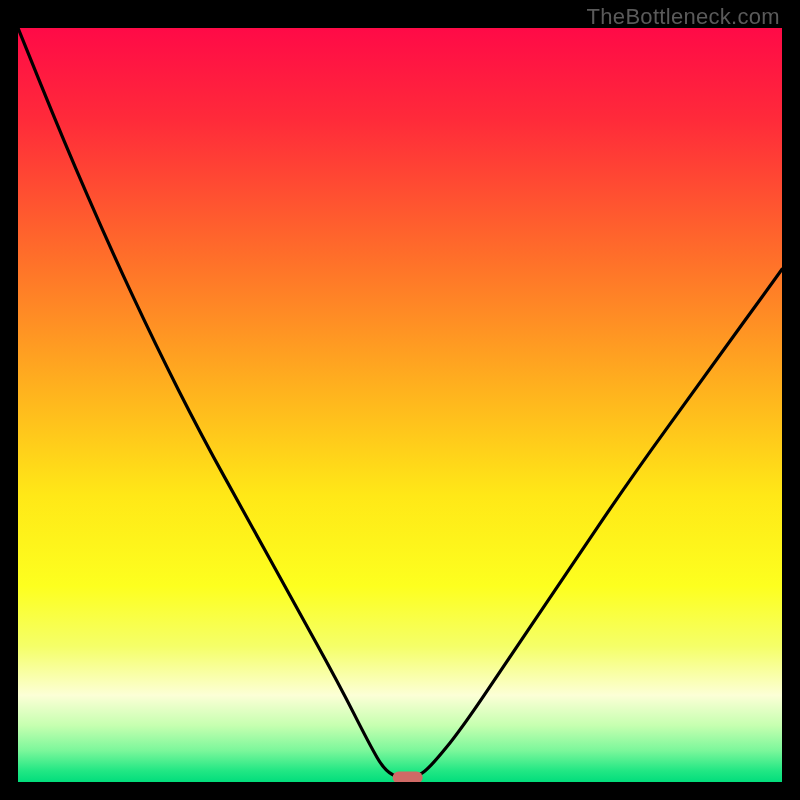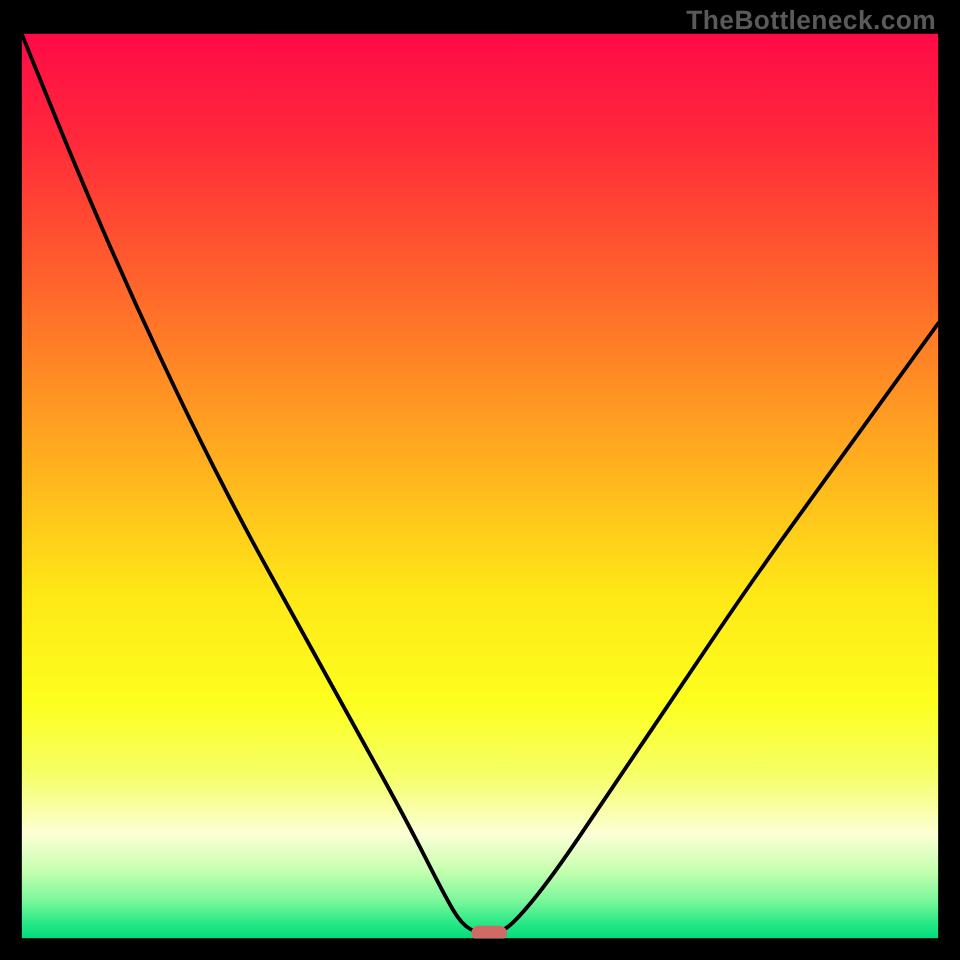--- a/index.html
+++ b/index.html
@@ -9,21 +9,21 @@
     height: 800px;
     background: #000;
     position: relative;
   }
   .watermark {
     position: absolute;
     top: 4px;
     right: 20px;
     font-family: Arial, Helvetica, sans-serif;
     font-size: 22px;
-    font-weight: 700;
+    font-weight: 400;
     color: #5a5a5a;
     letter-spacing: 0.3px;
   }
   .plot {
     position: absolute;
     left: 18px;
     top: 28px;
     width: 764px;   
     height: 754px;  
   }

